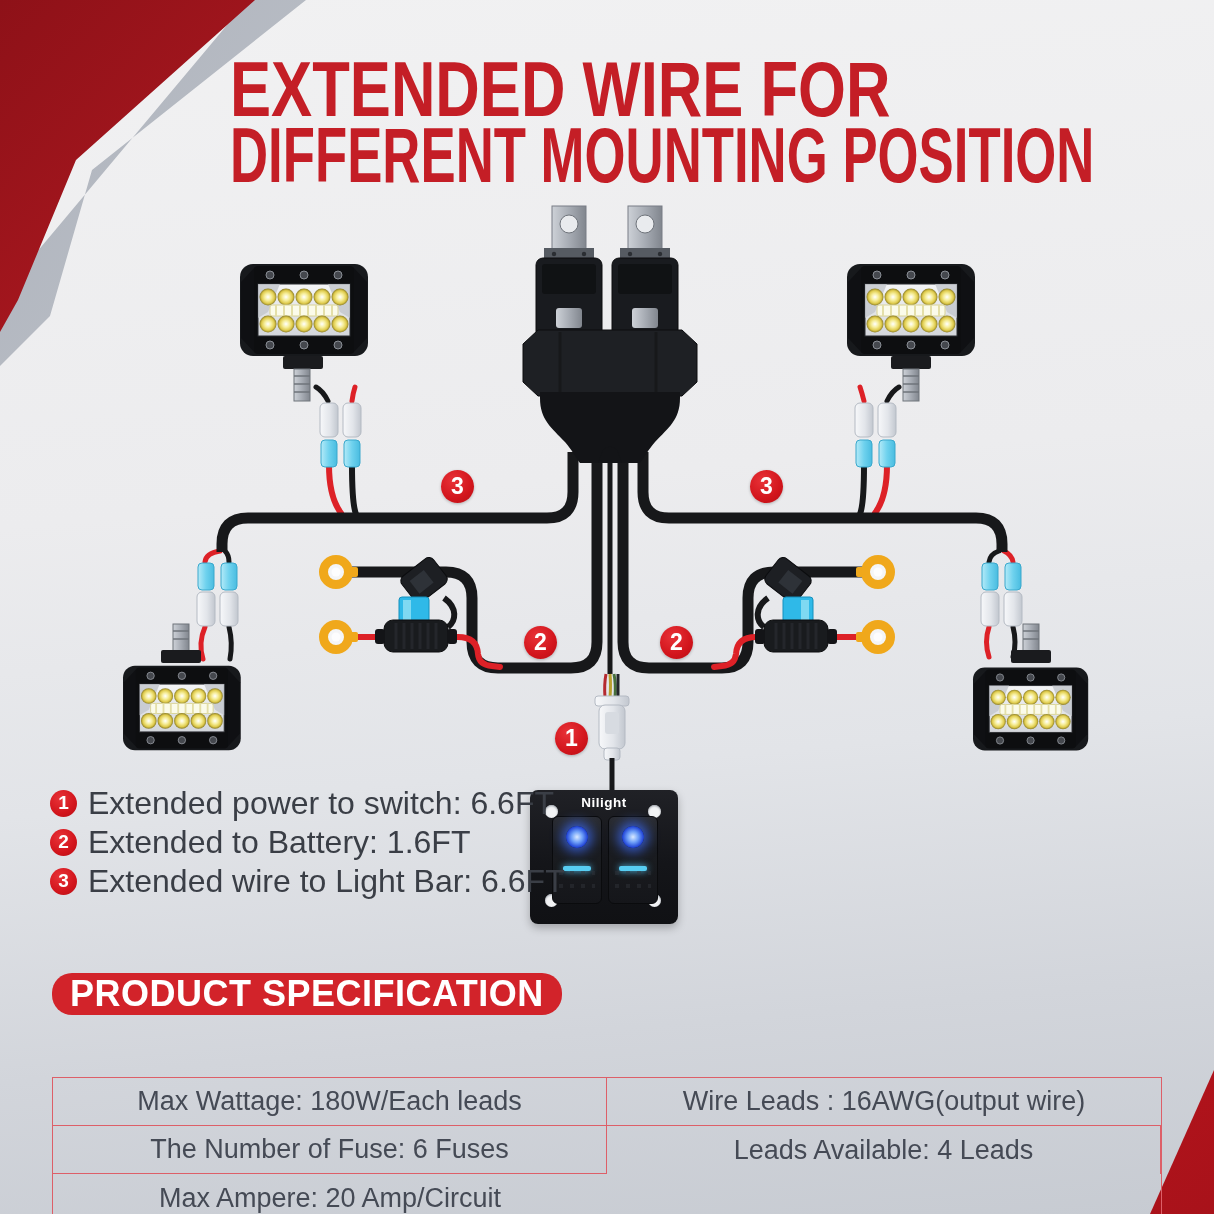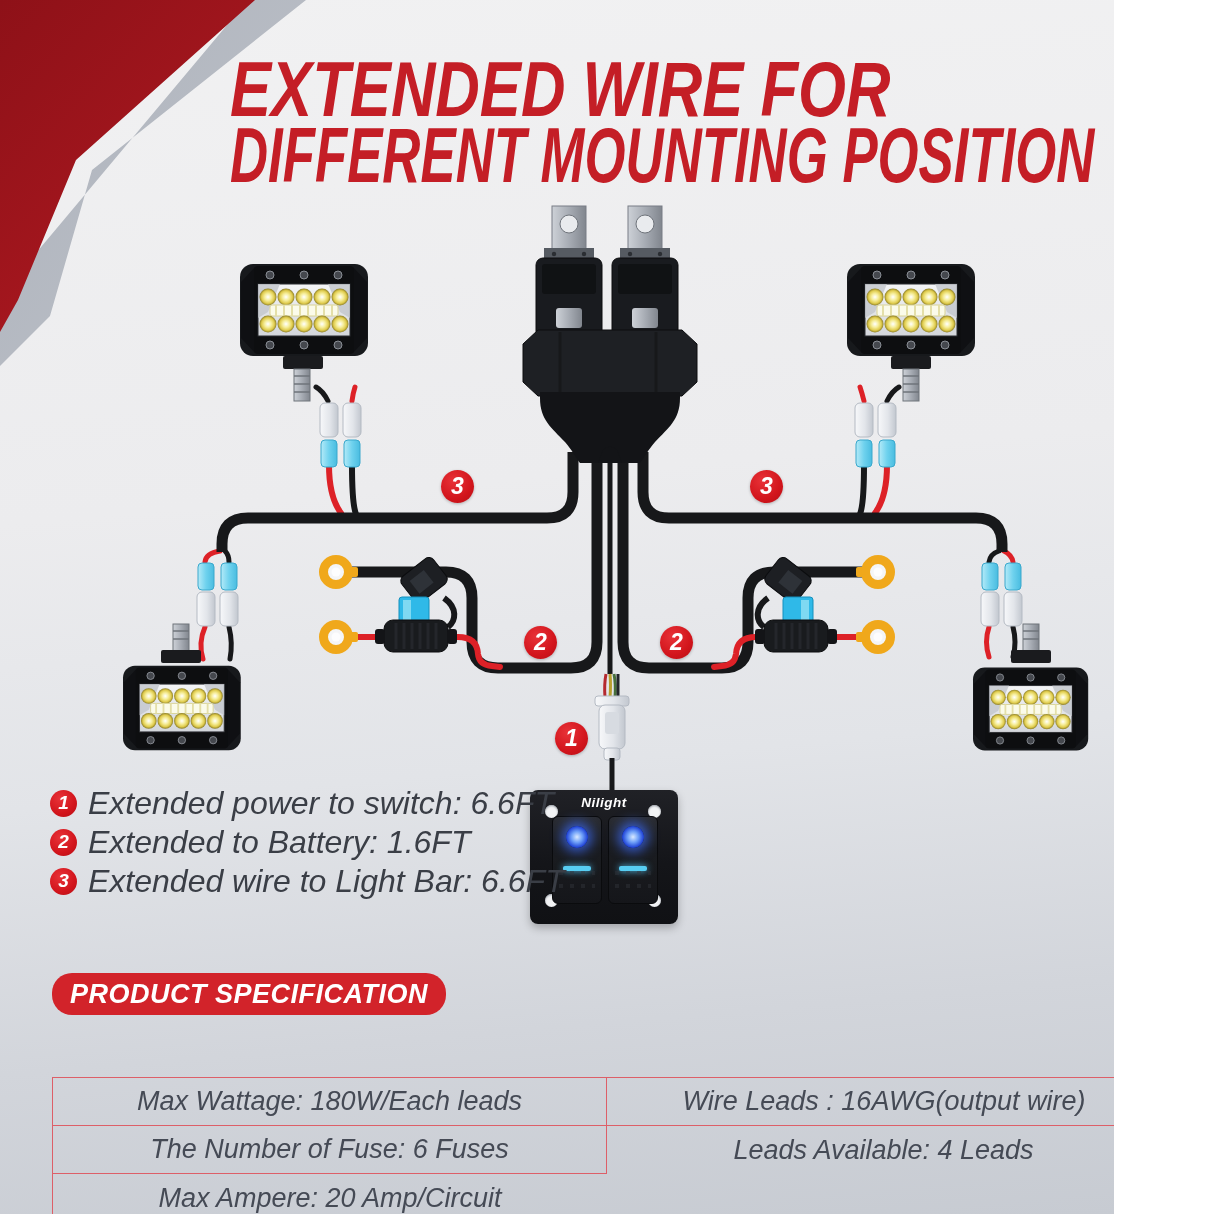--- a/index.html
+++ b/index.html
@@ -1,18 +1,18 @@
 <!DOCTYPE html>
 <html><head>
 <meta charset="utf-8">
 <style>
   html,body{margin:0;padding:0;}
   body{font-family:"Liberation Sans",sans-serif;}
-  #stage{position:relative;width:1114px;height:1214px;overflow:hidden;
-         background:linear-gradient(175deg,#f1f1f2 0%,#ececee 40%,#e2e4e8 62%,#d2d5db 82%,#c7cbd2 100%);font-style:italic;}
+  #stage{position:relative;width:1214px;height:1214px;overflow:hidden;
+         background:linear-gradient(175deg,#f1f1f2 0%,#ececee 40%,#e2e4e8 62%,#d2d5db 82%,#c7cbd2 100%);}
   
   .deco{position:absolute;inset:0;pointer-events:none;}
   #deco-band-tl{background:linear-gradient(125deg,#aeb3bc,#ced1d7 60%,#dadde1);
     clip-path:polygon(248px 0,306px 0,92px 170px,50px 316px,0 366px,0 296px);}
   #deco-red-tl{background:linear-gradient(135deg,#8e1118 0%,#b81b23 28%,#d0232c 55%,#dd2b33 78%);
     clip-path:polygon(0 0,255px 0,76px 160px,18px 300px,0 332px);}
   #deco-red-br{background:linear-gradient(145deg,#e33840,#c8161e 70%,#a8121a);
     clip-path:polygon(1214px 1070px,1214px 1214px,1150px 1214px);}
   
   #title{position:absolute;left:230px;top:56px;color:#c41e26;font-weight:bold;}
@@ -24,21 +24,21 @@
     color:#fff;font-weight:bold;font-size:23px;display:flex;align-items:center;justify-content:center;
     box-shadow:0 1px 3px rgba(0,0,0,.25);}
   
   #legend{position:absolute;left:50px;top:788px;}
   .legend-row{display:flex;align-items:center;margin-bottom:9px;height:30px;}
   .legend-num{width:27px;height:27px;border-radius:50%;background:radial-gradient(circle at 38% 32%,#e83238,#d2151c 60%,#b50f16);
     color:#fff;font-weight:bold;font-size:19px;display:flex;align-items:center;justify-content:center;margin-right:11px;flex:0 0 auto;}
   .legend-text{font-size:32px;color:#3a3e46;}
   
   #spec-banner{position:absolute;left:52px;top:973px;height:42px;border-radius:20px;background:#d2232a;
-    color:#fff;font-weight:bold;font-size:27px;line-height:42px;padding:0 18px;letter-spacing:.5px;}
+    color:#fff;font-weight:bold;font-size:36px;line-height:42px;padding:0 18px;letter-spacing:.5px;}
   #spec-table{position:absolute;left:52px;top:1077px;width:1108px;display:grid;
     grid-template-columns:554px 554px;grid-auto-rows:48px;border:1px solid #dd5f68;}
   .spec-cell{display:flex;align-items:center;justify-content:center;font-size:27px;color:#454a55;
     border-bottom:1px solid #dd5f68;white-space:nowrap;}
   .spec-cell.col-left{border-right:1px solid #dd5f68;}
   .spec-cell.row-last{border-bottom:none;}
   
   #switch-panel{position:absolute;left:530px;top:790px;width:148px;height:134px;border-radius:8px;
     background:linear-gradient(180deg,#202126,#141519 55%,#101114);box-shadow:0 4px 8px rgba(0,0,0,.25);}
   .panel-hole{position:absolute;width:13px;height:13px;border-radius:50%;background:#f2f3f5;box-shadow:inset 0 1px 2px #9aa0a8;}

